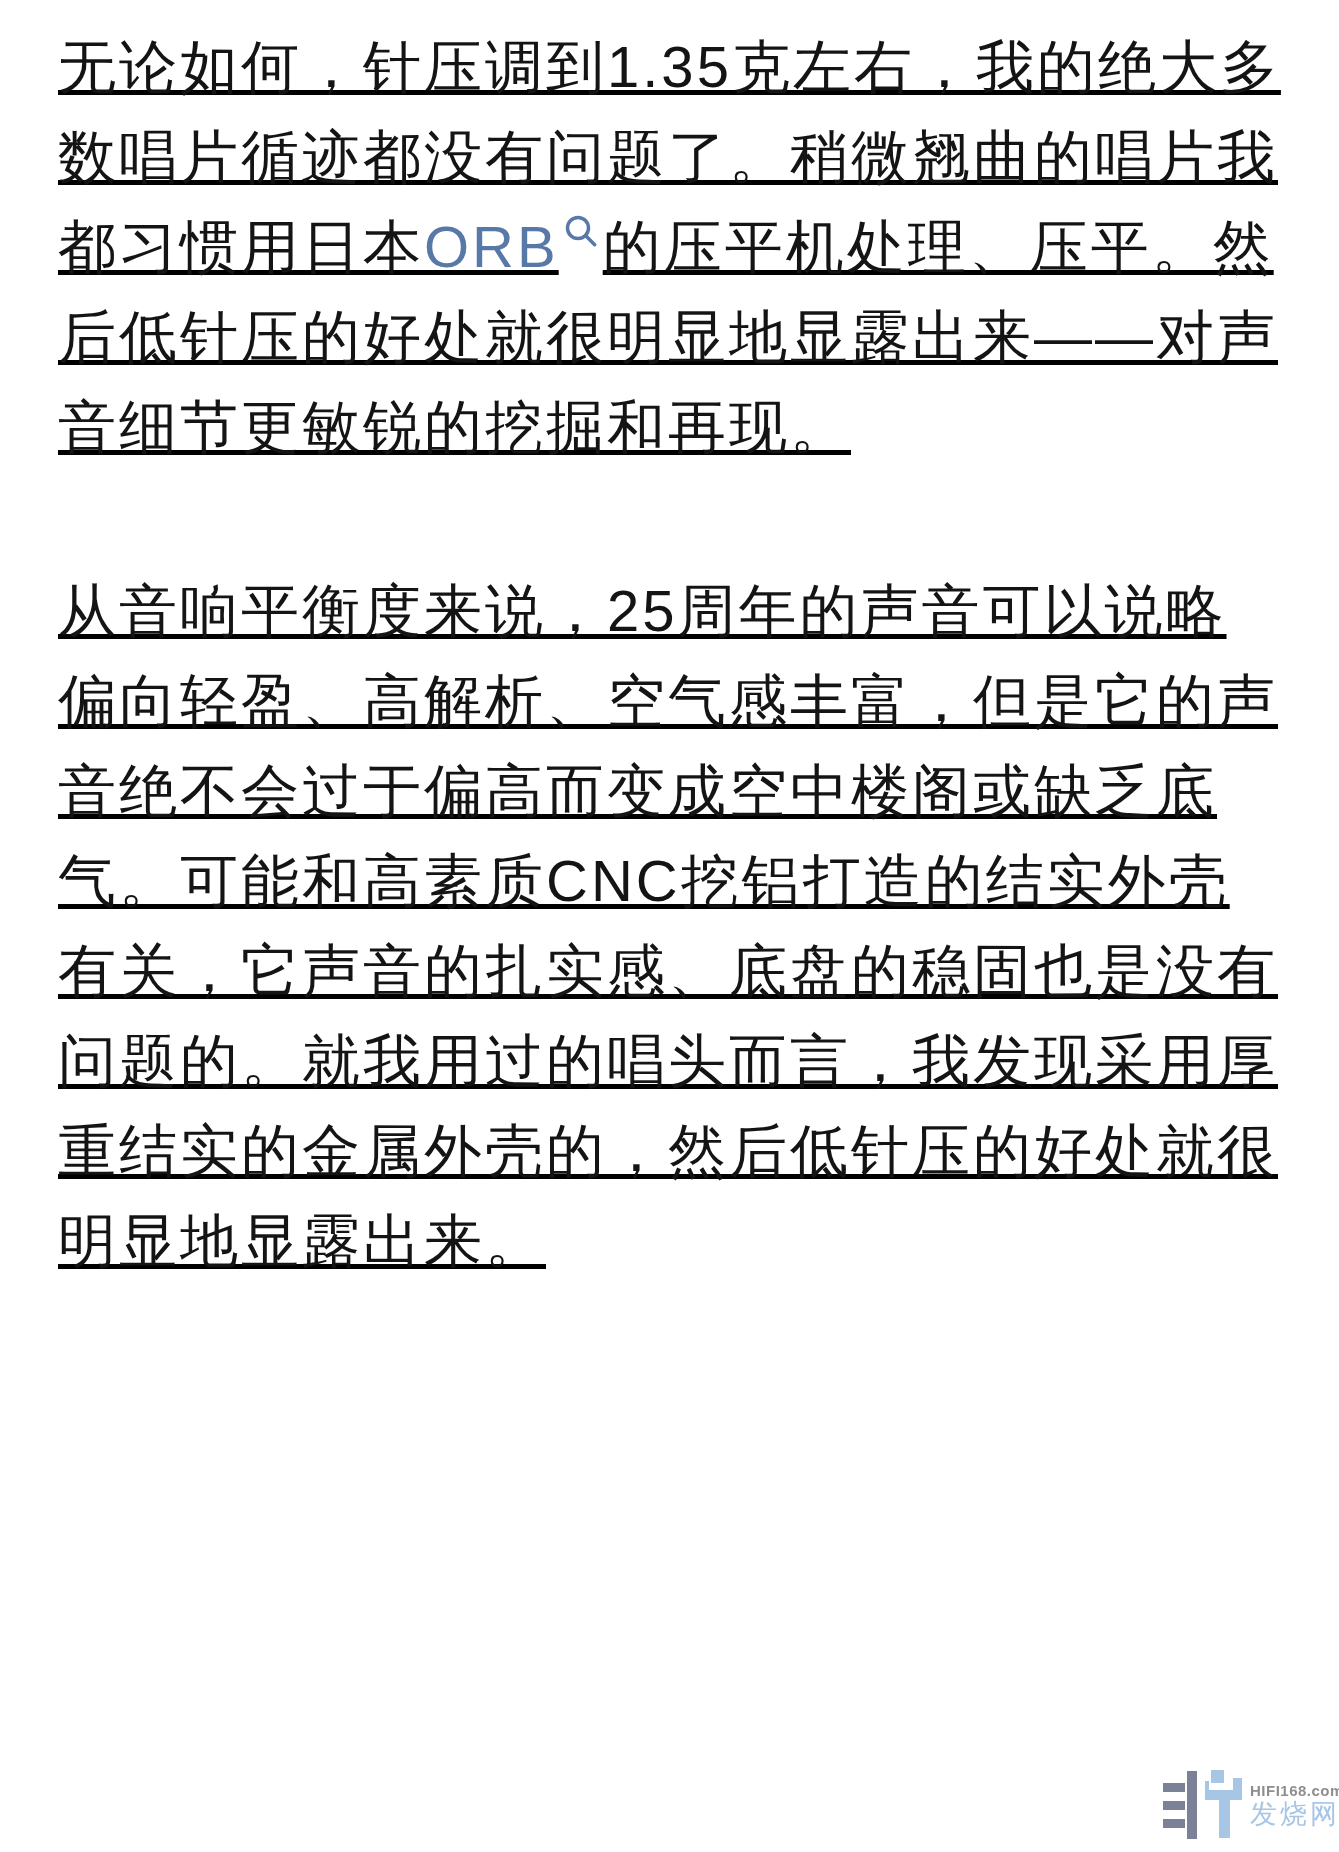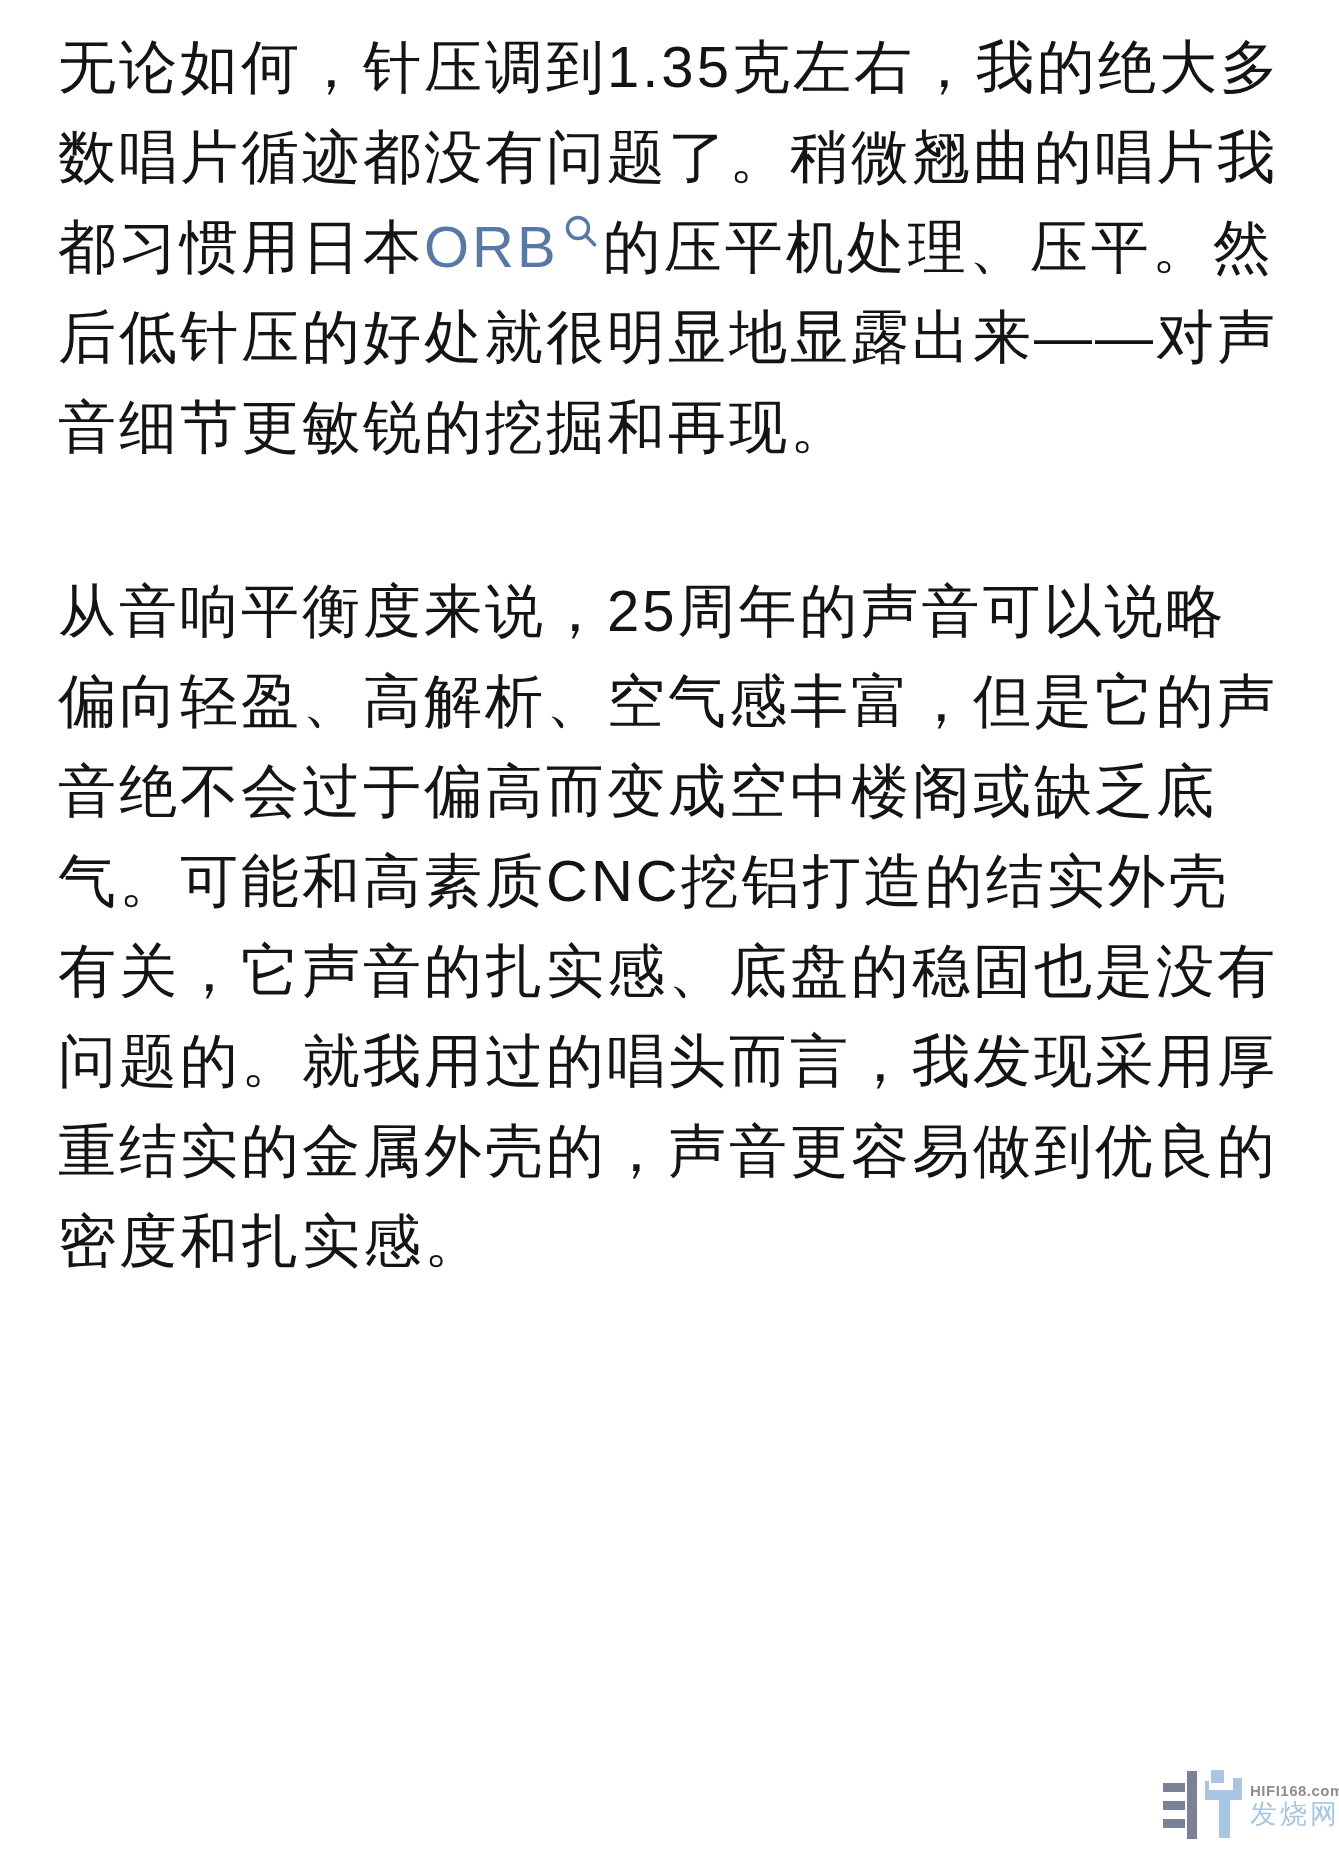--- a/index.html
+++ b/index.html
@@ -8,20 +8,21 @@
     background: #ffffff;
     font-family: "Liberation Sans", "DejaVu Sans", sans-serif;
   }
   body {
     position: relative;
     height: 1852px;
     overflow: hidden;
   }
   .article {
     padding: 22px 56px 0 58px;
+    text-decoration: underline;
   }
   .article p {
     font-size: 58px;
     line-height: 90px;
     letter-spacing: 3px;
     color: #141414;
     margin: 0 0 94px 0;
     text-align: left;
     word-break: break-all;
   }
@@ -70,21 +71,21 @@
 <main class="article">
 
   <p>
     <span>无论如何，针压调到1.35克左右，我的绝大多数唱片循迹都没有问题了。稍微翘曲的唱片我都习惯用日本</span><a class="entity-link"><span>ORB</span><svg class="search-sup-icon" viewBox="0 0 24 24" fill="none" stroke="#5878A8" stroke-width="2.1" stroke-linecap="round">
             <circle cx="10.2" cy="10.2" r="6.3"></circle>
             <line x1="14.9" y1="14.9" x2="20.2" y2="20.2"></line>
           </svg></a><span>的压平机处理、压平。然后低针压的好处就很明显地显露出来——对声音细节更敏锐的挖掘和再现。</span>
   </p>
 
 
-  <p>从音响平衡度来说，25周年的声音可以说略偏向轻盈、高解析、空气感丰富，但是它的声音绝不会过于偏高而变成空中楼阁或缺乏底气。可能和高素质CNC挖铝打造的结实外壳有关，它声音的扎实感、底盘的稳固也是没有问题的。就我用过的唱头而言，我发现采用厚重结实的金属外壳的，声音更容易做到优良的密度和扎实感。</p>
+  <p>从音响平衡度来说，25周年的声音可以说略偏向轻盈、高解析、空气感丰富，但是它的声音绝不会过于偏高而变成空中楼阁或缺乏底气。可能和高素质CNC挖铝打造的结实外壳有关，它声音的扎实感、底盘的稳固也是没有问题的。就我用过的唱头而言，我发现采用厚重结实的金属外壳的，然后低针压的好处就很明显地显露出来。</p>
 
 </main>
 
 <div class="watermark">
   <svg class="watermark-mark" width="80" height="70" viewBox="0 0 80 70">
 
     <g fill="#7B8298">
       <rect x="24" y="1" width="10" height="68"></rect>
       <rect x="0" y="13" width="22" height="9"></rect>
       <rect x="0" y="31" width="22" height="9"></rect>

